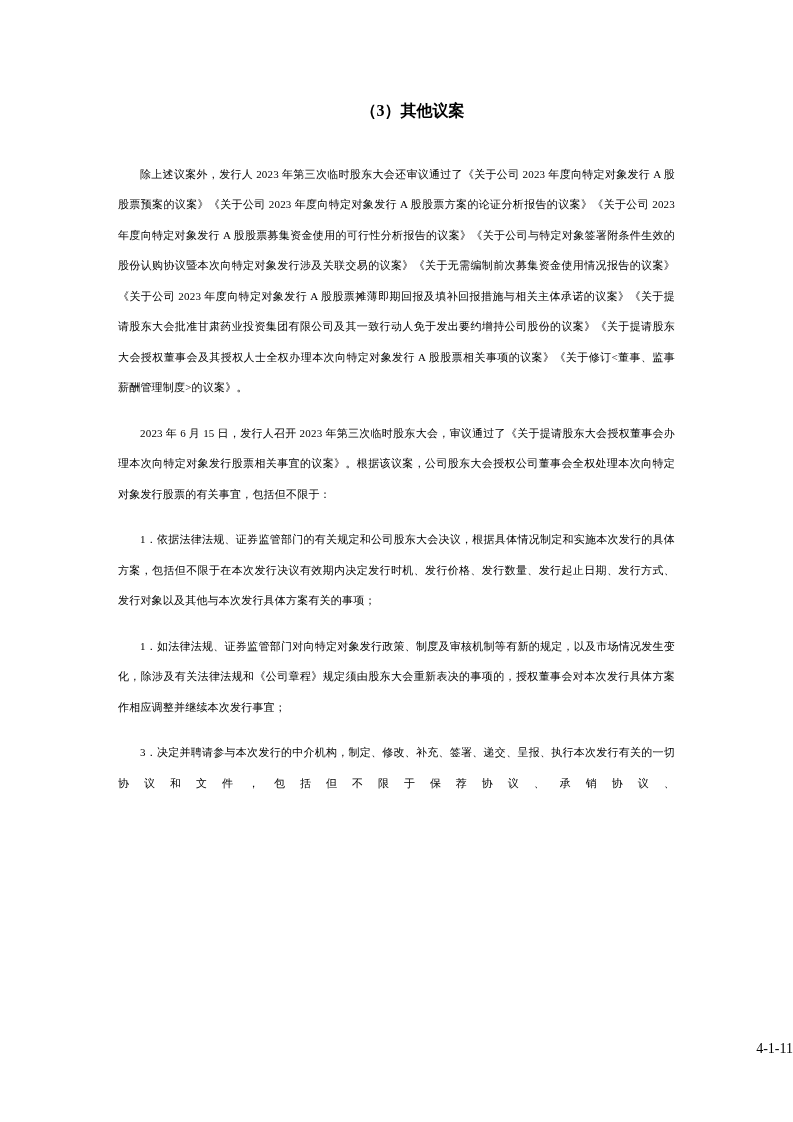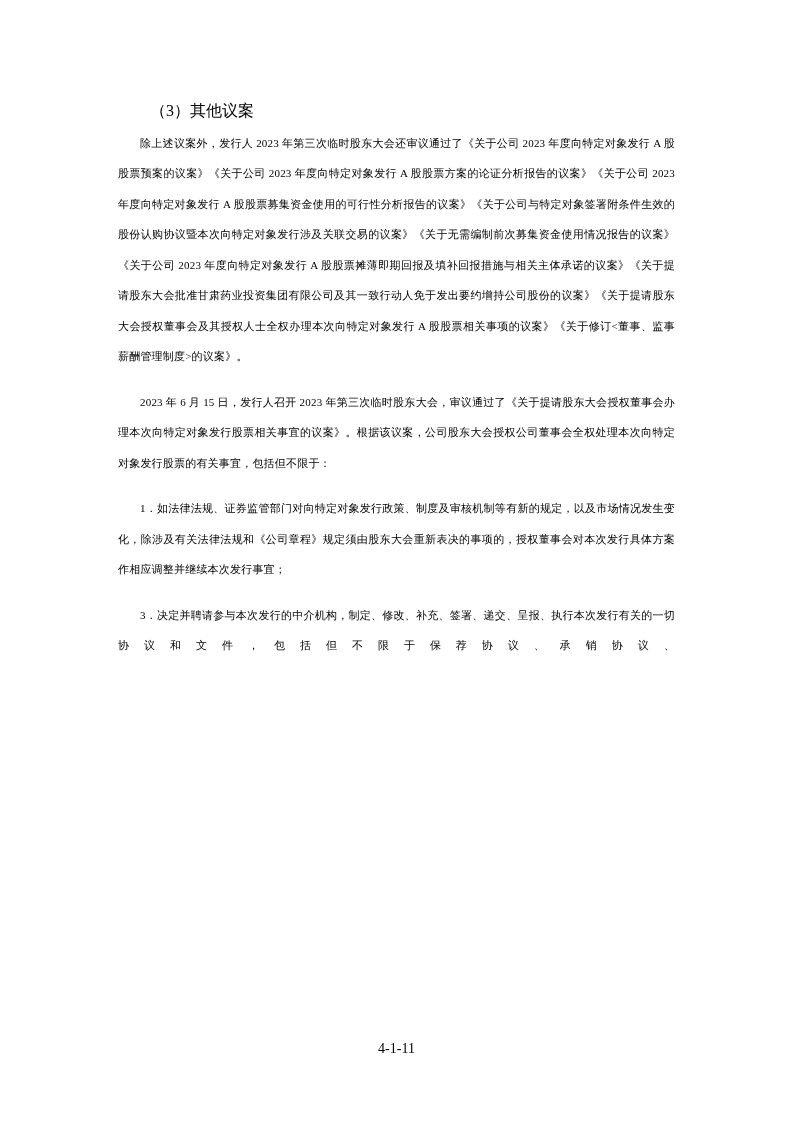--- a/index.html
+++ b/index.html
@@ -15,26 +15,27 @@
     box-sizing: border-box;
     padding: 96px 118px 0 118px;
     font-family: "Liberation Serif", "DejaVu Serif", serif;
     color: #000000;
     overflow: hidden;
   }
   .content {
     width: 557px;
   }
   .h3 {
-    margin: 0 0 1px 0;
+    margin: 0 0 32px 0;
     font-size: 16px;
     line-height: 30.5px;
-    font-weight: normal;
+    font-weight: bold;
     text-indent: 2em;
     font-family: "Liberation Serif", "DejaVu Serif", serif;
+    text-align: center;
   }
   .h2 {
     margin: 12px 0 15px 0;
     font-size: 16px;
     line-height: 30.5px;
     font-weight: 700;
     text-indent: 2em;
     font-family: "Liberation Sans", "DejaVu Sans", sans-serif;
   }
   p.body {
@@ -47,32 +48,33 @@
   }
   p.body.cont {
     
     text-align-last: justify;
   }
   .footer {
     position: absolute;
     left: 0;
     right: 0;
     top: 1040px;
-    text-align: center;
+    text-align: right;
     font-size: 14px;
     line-height: 18px;
     font-family: "Liberation Serif", "DejaVu Serif", serif;
     color: #000000;
   }
 </style>
 </head>
 <body>
 
 <div class="page">
   <div class="content">
     <p class="h3">（3）其他议案</p>
     <p class="body">除上述议案外，发行人 2023 年第三次临时股东大会还审议通过了《关于公司 2023 年度向特定对象发行 A 股股票预案的议案》《关于公司 2023 年度向特定对象发行 A 股股票方案的论证分析报告的议案》《关于公司 2023 年度向特定对象发行 A 股股票募集资金使用的可行性分析报告的议案》《关于公司与特定对象签署附条件生效的股份认购协议暨本次向特定对象发行涉及关联交易的议案》《关于无需编制前次募集资金使用情况报告的议案》《关于公司 2023 年度向特定对象发行 A 股股票摊薄即期回报及填补回报措施与相关主体承诺的议案》《关于提请股东大会批准甘肃药业投资集团有限公司及其一致行动人免于发出要约增持公司股份的议案》《关于提请股东大会授权董事会及其授权人士全权办理本次向特定对象发行 A 股股票相关事项的议案》《关于修订&lt;董事、监事薪酬管理制度&gt;的议案》。</p>
     <p class="body">2023 年 6 月 15 日，发行人召开 2023 年第三次临时股东大会，审议通过了《关于提请股东大会授权董事会办理本次向特定对象发行股票相关事宜的议案》。根据该议案，公司股东大会授权公司董事会全权处理本次向特定对象发行股票的有关事宜，包括但不限于：</p>
+    <p class="body">1．依据法律法规、证券监管部门的有关规定和公司股东大会决议，根据具体情况制定和实施本次发行的具体方案，包括但不限于在本次发行决议有效期内决定发行时机、发行价格、发行数量、发行起止日期、发行方式、发行对象以及其他与本次发行具体方案有关的事项；</p>
     <p class="body">1．如法律法规、证券监管部门对向特定对象发行政策、制度及审核机制等有新的规定，以及市场情况发生变化，除涉及有关法律法规和《公司章程》规定须由股东大会重新表决的事项的，授权董事会对本次发行具体方案作相应调整并继续本次发行事宜；</p>
     <p class="body cont">3．决定并聘请参与本次发行的中介机构，制定、修改、补充、签署、递交、呈报、执行本次发行有关的一切协议和文件，包括但不限于保荐协议、承销协议、</p>
   </div>
   <div class="footer">4-1-11</div>
 </div>
 
 </body></html>

